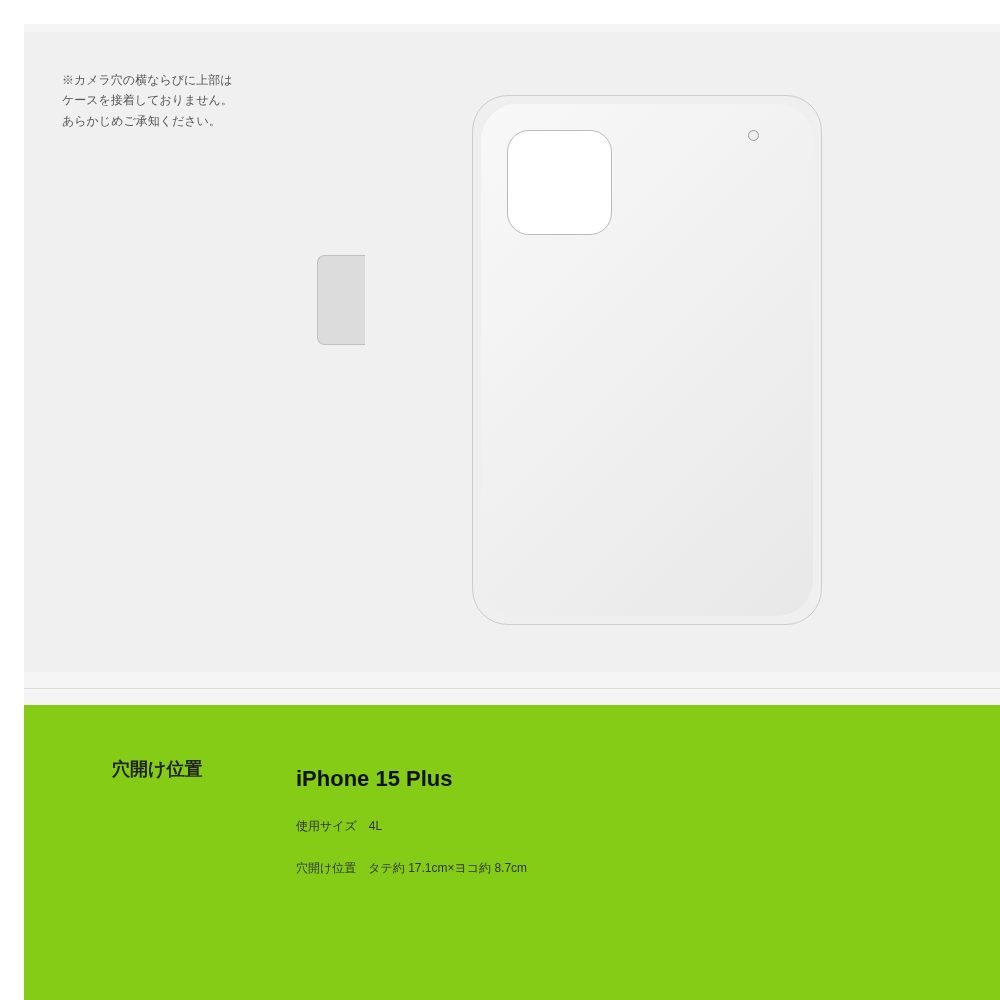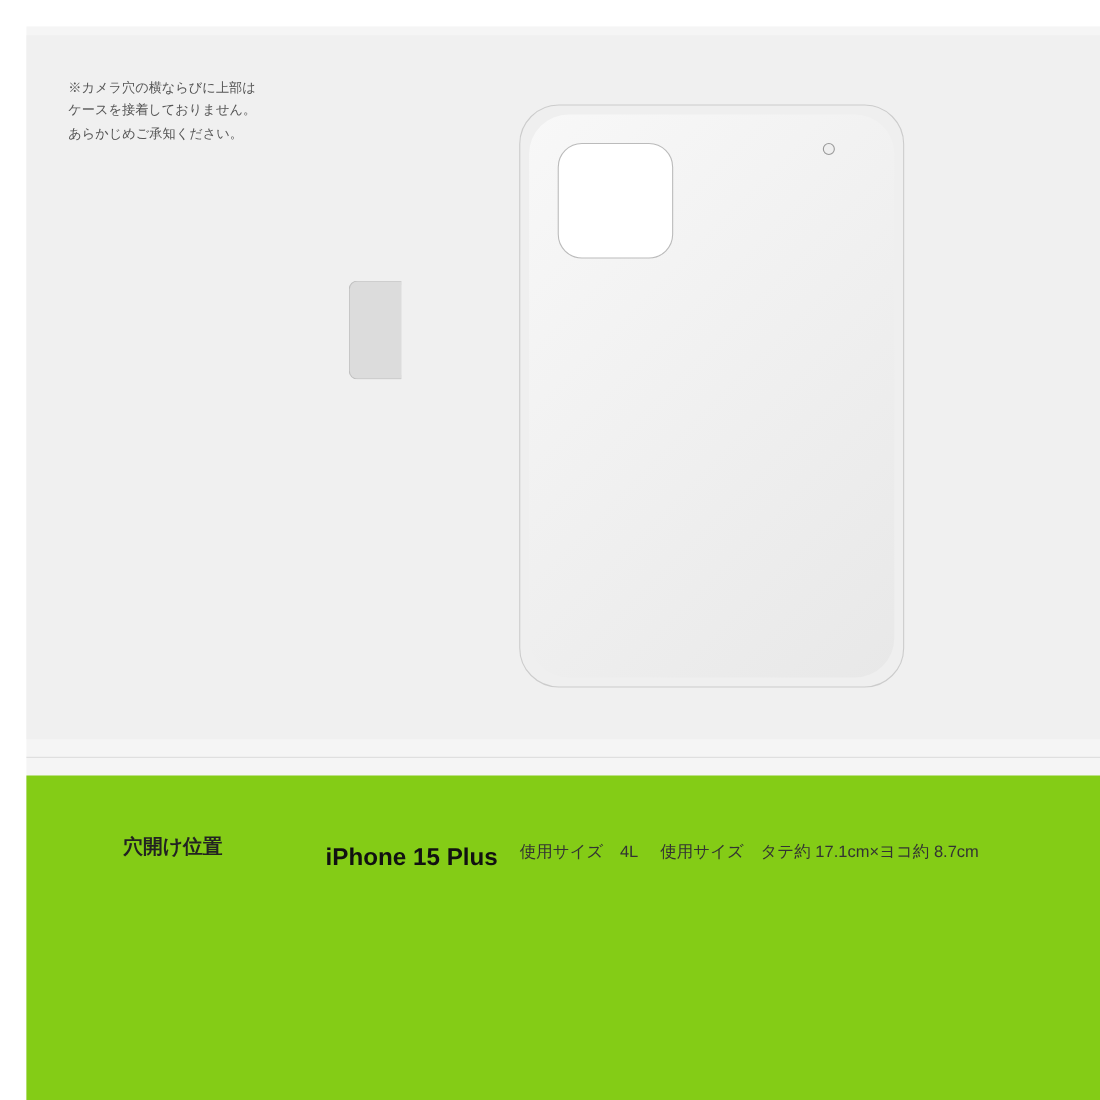--- a/index.html
+++ b/index.html
@@ -131,33 +131,33 @@
       font-weight: bold;
       color: #222222;
       white-space: nowrap;
       min-width: 120px;
       line-height: 1.8;
     }
 
     .info-details {
       flex: 1;
       display: flex;
-      flex-direction: row;
+      flex-direction: column;
       gap: 4px;
     }
 
     .info-device-name {
       font-size: 22px;
       font-weight: bold;
       color: #111111;
       line-height: 1.6;
     }
 
     .info-line {
-      font-size: 15px;
+      font-size: 12px;
       color: #333333;
       line-height: 1.8;
     }
 
     
     .separator {
       width: 100%;
       height: 1px;
       background-color: #dddddd;
     }
@@ -189,17 +189,17 @@
     </div>
   </div>
 
   <div class="separator"></div>
 
   <div class="info-section">
     <div class="info-label">穴開け位置</div>
     <div class="info-details">
       <div class="info-device-name">iPhone 15 Plus</div>
       <div class="info-line">使用サイズ　4L</div>
-      <div class="info-line">使用サイズ　タテ約 17.1cm×ヨコ約 8.7cm</div>
+      <div class="info-line">穴開け位置　タテ約 17.1cm×ヨコ約 8.7cm</div>
     </div>
   </div>
 
 </div>
 
 </body></html>

